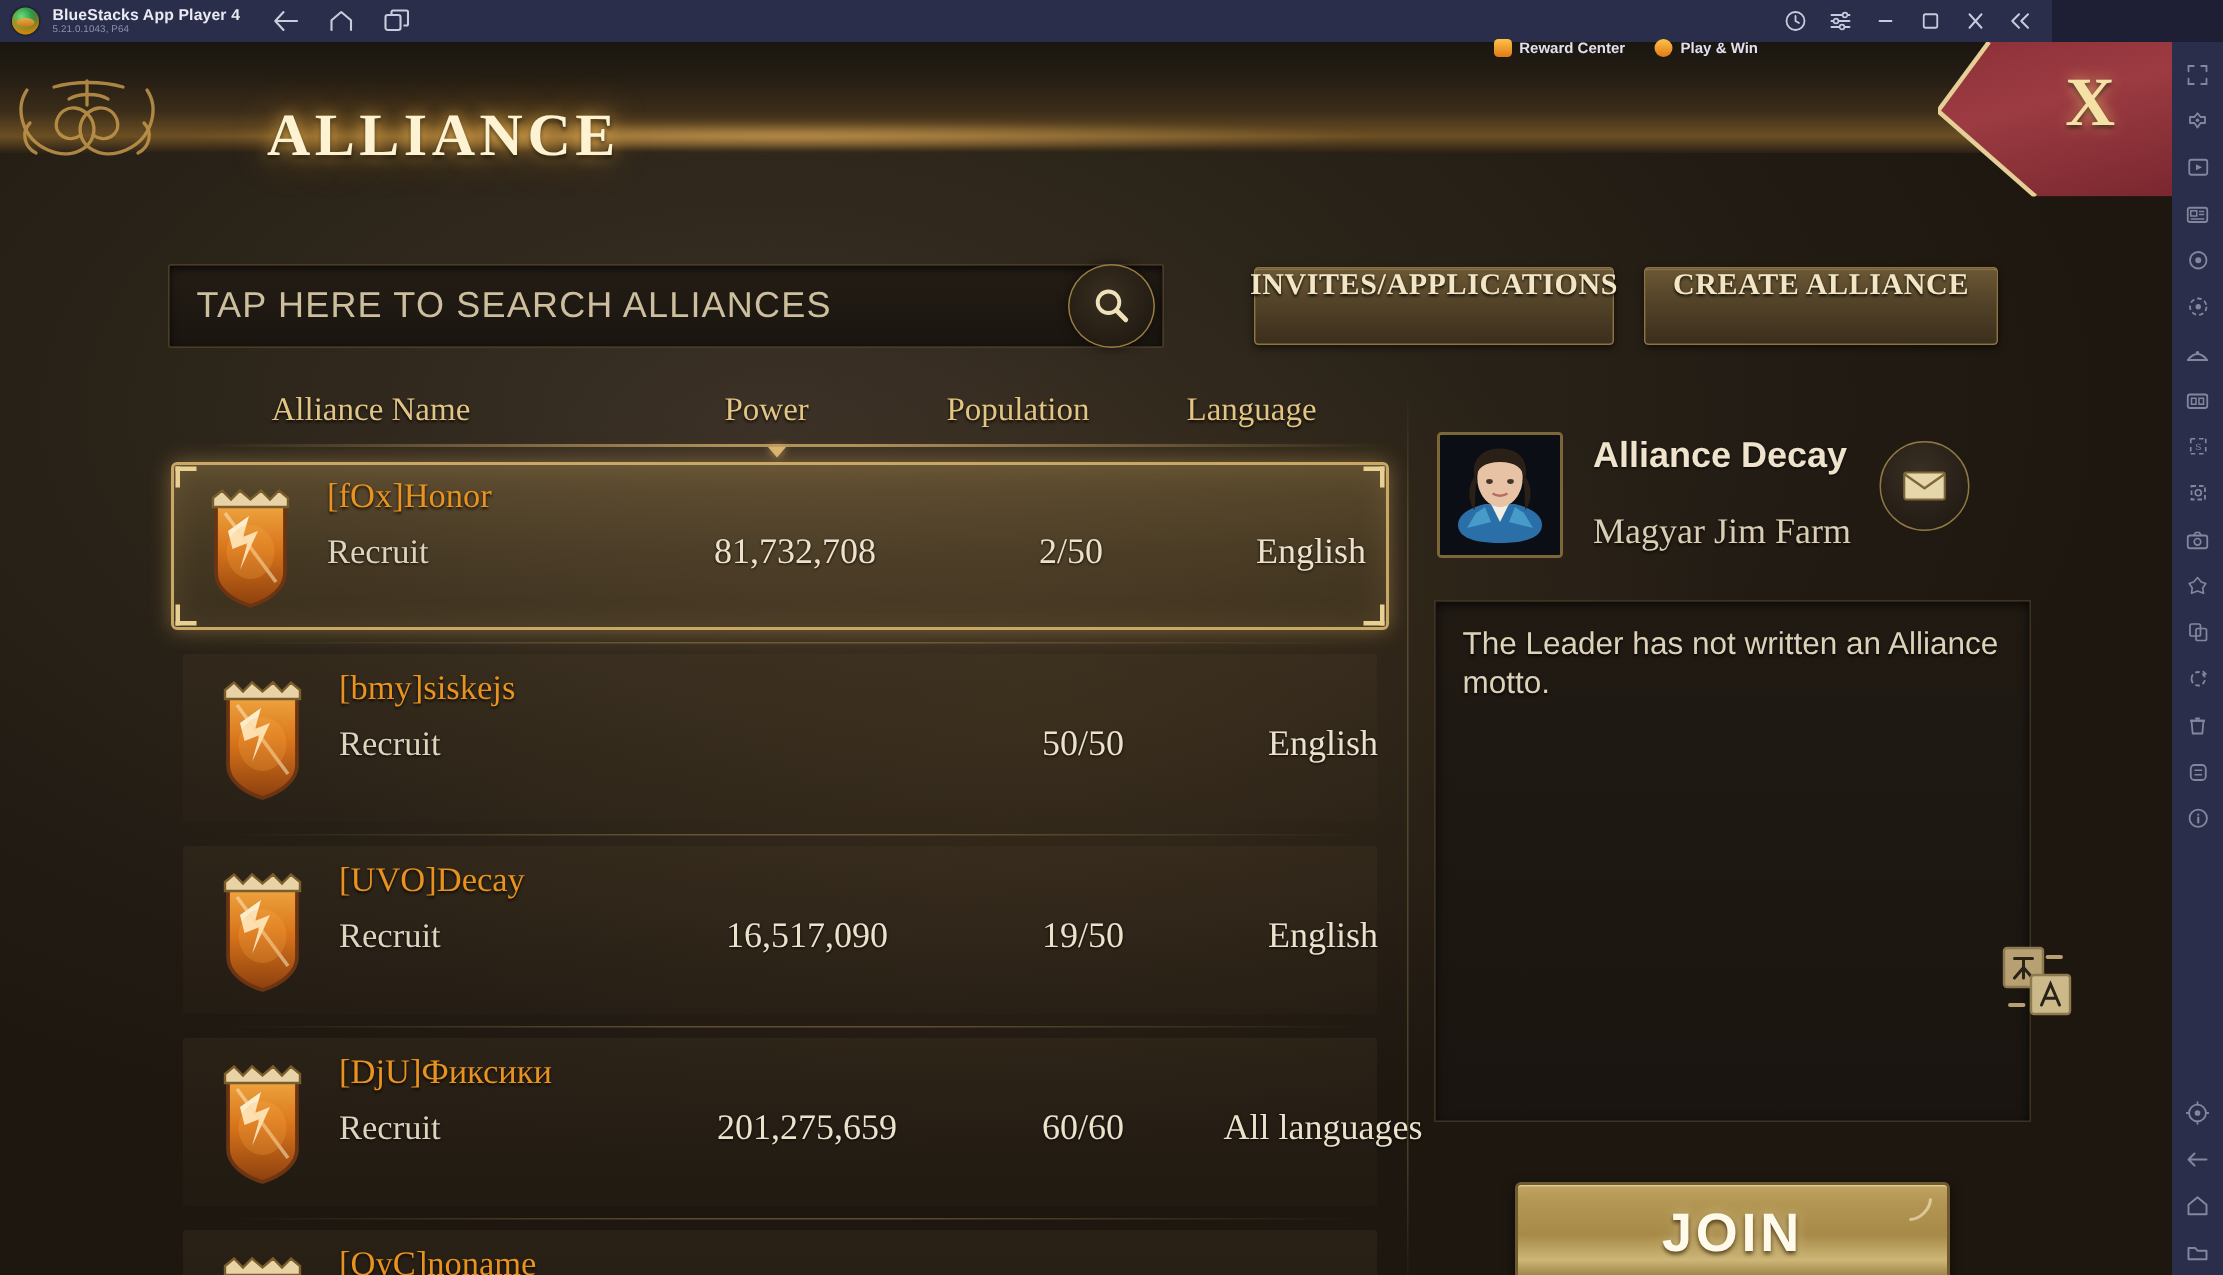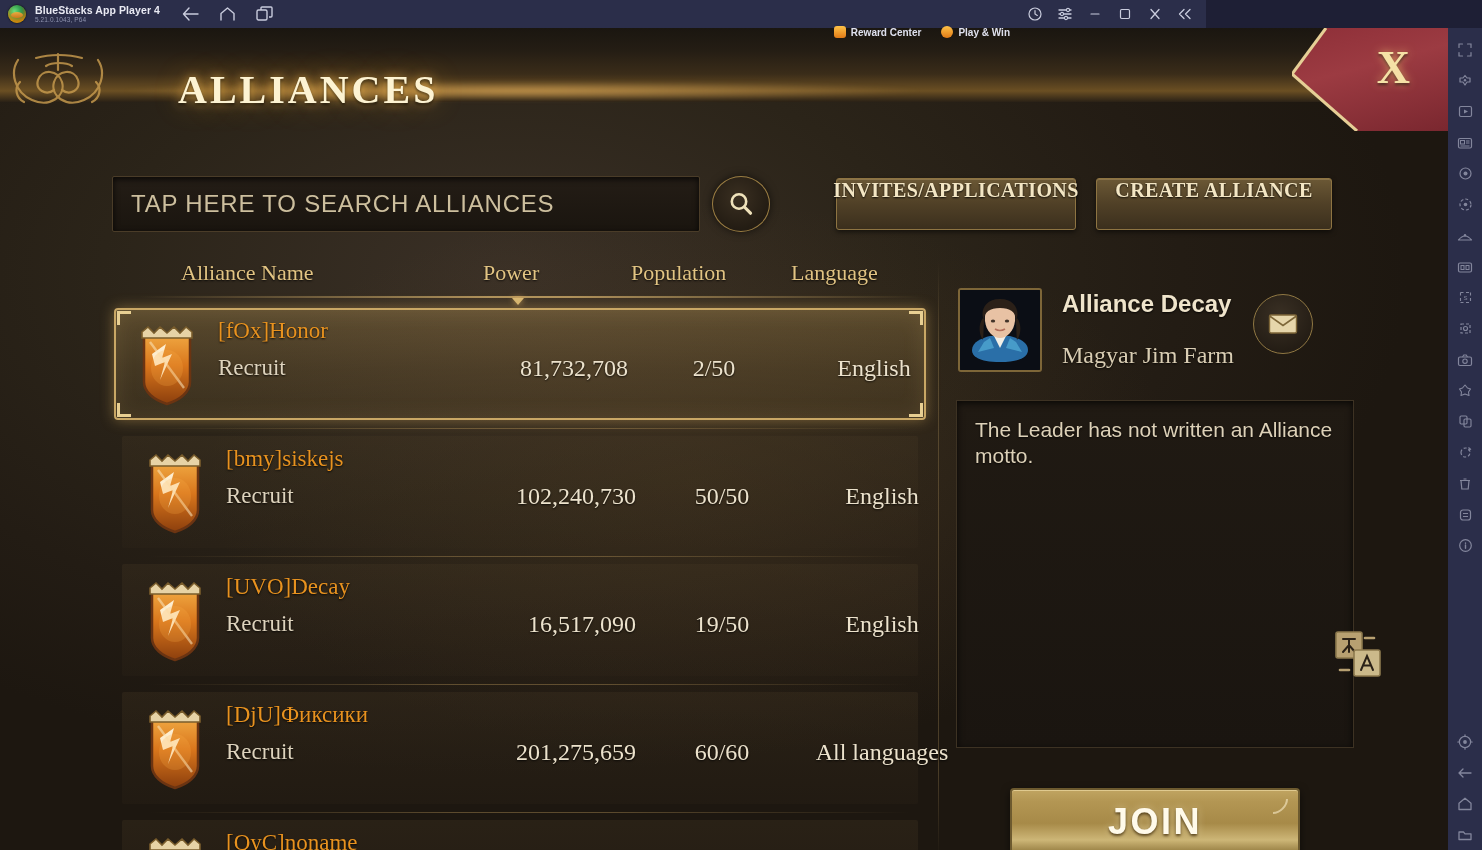--- a/index.html
+++ b/index.html
@@ -6,21 +6,21 @@
   html, body {
     width: 1482px; height: 850px;
     overflow: hidden;
     background: #1e1f35;
     font-family: "Liberation Sans", sans-serif;
   }
 
   
   .bs-titlebar {
     position: absolute; top: 0; left: 0;
-    width: 1206px; height: 28px;
+    width: 1368px; height: 28px;
     background: #2b2e4a;
     display: flex; align-items: center;
     z-index: 40;
   }
   .bs-left { display: flex; align-items: center; padding-left: 8px; width: 400px; }
   .bs-logo {
     width: 18px; height: 18px; border-radius: 50%;
     background: radial-gradient(circle at 35% 35%, #6fe07a 0%, #2f9f4f 40%, #1c6b36 70%);
     box-shadow: inset 0 -4px 5px rgba(255,140,0,.85), 0 0 2px #000;
     position: relative; flex: none;
@@ -125,21 +125,21 @@
     font-family: "Liberation Serif", serif;
     font-size: 46px; font-weight: bold; color: #f5e1a6;
     text-shadow: 0 0 10px rgba(255,210,120,.65), 0 2px 3px rgba(0,0,0,.7);
     transform: translateY(-50%);
     line-height: 1;
   }
 
   
   .searchbox {
     position: absolute; left: 112px; top: 148px;
-    width: 588px; height: 56px;
+    width: 664px; height: 56px;
     background: linear-gradient(180deg, #241d16, #1a150f);
     border: 1px solid #4a3c28;
     border-radius: 2px;
     box-shadow: inset 0 2px 6px rgba(0,0,0,.8);
     display: flex; align-items: center;
     padding: 0 18px;
   }
   .searchbox .ph {
     font-size: 24px; color: #cdbf9e; letter-spacing: .8px;
     font-family: "Liberation Sans", sans-serif;
@@ -245,21 +245,21 @@
     font-size: 23px; color: #ded3bd;
     text-shadow: 0 1px 2px rgba(0,0,0,.8);
   }
   .r-power, .r-pop, .r-lang {
     position: absolute; top: 47px;
     font-family: "Liberation Serif", serif;
     font-size: 24px; color: #ece2cc;
     text-shadow: 0 1px 2px rgba(0,0,0,.8);
     text-align: center; white-space: nowrap;
   }
-  .r-power { left: 318px; width: 196px; text-align: right; }
+  .r-power { left: 318px; width: 196px; }
   .r-pop   { left: 540px; width: 120px; }
   .r-lang  { left: 660px; width: 200px; }
 
   
   .panel { position: absolute; left: 944px; top: 238px; width: 420px; height: 584px; }
   .panel-divider {
     position: absolute; left: 938px; top: 232px; width: 1px; height: 600px;
     background: linear-gradient(180deg, rgba(180,150,95,0), rgba(180,150,95,.30) 15%, rgba(180,150,95,.30) 85%, rgba(180,150,95,0));
   }
   .avatar {
@@ -540,21 +540,21 @@
       <g stroke="#c79b4e" stroke-width="2.2" fill="none" stroke-linecap="round" opacity="0.9">
         <path d="M12 8 C4 20 8 40 26 48 C44 56 60 44 56 30 C52 18 36 16 32 28 C29 38 40 44 48 38"></path>
         <path d="M92 8 C100 20 96 40 78 48 C60 56 44 44 48 30 C52 18 68 16 72 28 C75 38 64 44 56 38"></path>
         <path d="M30 6 C44 2 62 2 76 6"></path>
         <path d="M52 2 L52 18"></path>
         <path d="M40 14 C46 10 60 10 66 14"></path>
         <path d="M14 30 C8 36 10 46 18 50"></path>
         <path d="M90 30 C96 36 94 46 86 50"></path>
       </g>
     </svg>
-    <div class="hdr-title">ALLIANCES</div>
+    <div class="hdr-title">ALLIANCE</div>
 
     <div class="close-banner"></div>
     <svg class="close-edge" viewBox="0 0 156 103">
       <path d="M34 0 L0 46 L0 46" stroke="#e6cf96" stroke-width="3" fill="none"></path>
       <path d="M0 46 L65 103" stroke="#e6cf96" stroke-width="3" fill="none"></path>
     </svg>
     <div class="close-x">X</div>
   </div>
 
   <div class="searchbox">
@@ -624,21 +624,20 @@
         </linearGradient>
       </defs>
       <path d="M8 10 L54 10 L54 58 C54 68 44 76 31 80 C18 76 8 68 8 58 Z" fill="url(#eg)" stroke="#6b3412" stroke-width="2.5"></path>
       <path d="M6 8 L12 3 L18 9 L24 3 L31 9 L38 3 L44 9 L50 3 L56 8 L56 14 L6 14 Z" fill="#e7d3a6" stroke="#7a5d2c" stroke-width="1.6"></path>
       <path d="M16 30 L30 20 L26 34 L36 30 L24 56 L29 38 L19 42 Z" fill="#fff4dc" opacity="0.93"></path>
       <path d="M14 18 L48 64" stroke="#fbe8c0" stroke-width="2.4" opacity="0.55"></path>
       <ellipse cx="31" cy="44" rx="16" ry="18" fill="#ffb347" opacity="0.22"></ellipse>
     </svg></div>
       <div class="r-name">[bmy]siskejs</div>
       <div class="r-rank">Recruit</div>
-      <div class="r-power">102,240,730</div>
       <div class="r-pop">50/50</div>
       <div class="r-lang">English</div>
       </div>
       <div class="row-sep" style="top: 248px;"></div>
       <div class="row" style="top: 256px;">
       <div class="rowbg"></div>
 
       <div class="emblem">
     <svg width="62" height="82" viewBox="0 0 62 82">
       <defs>

